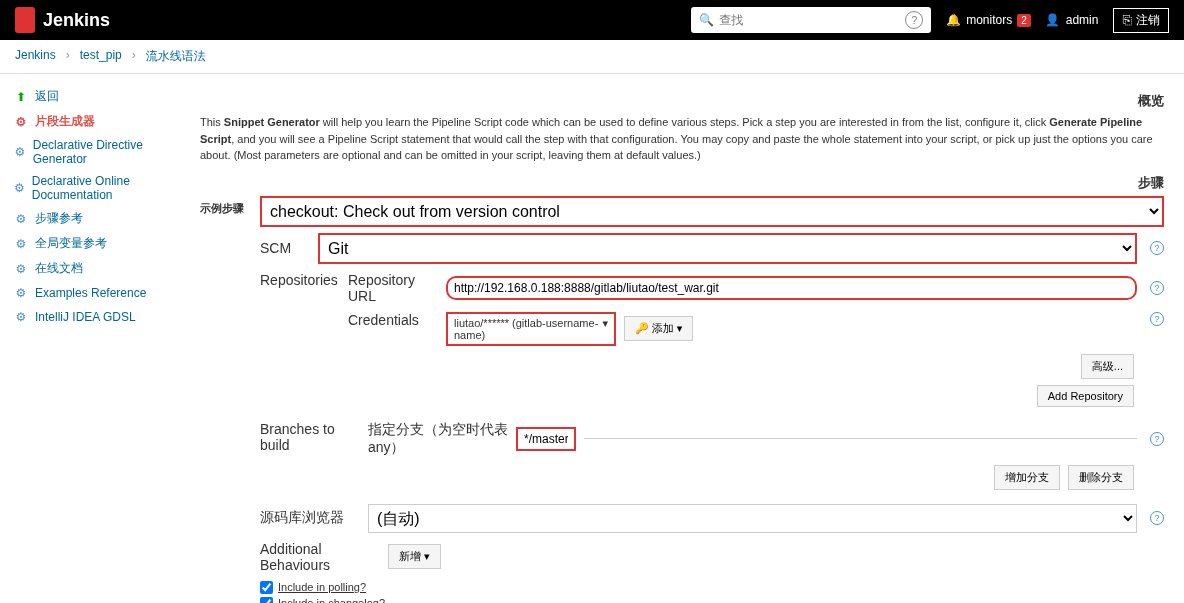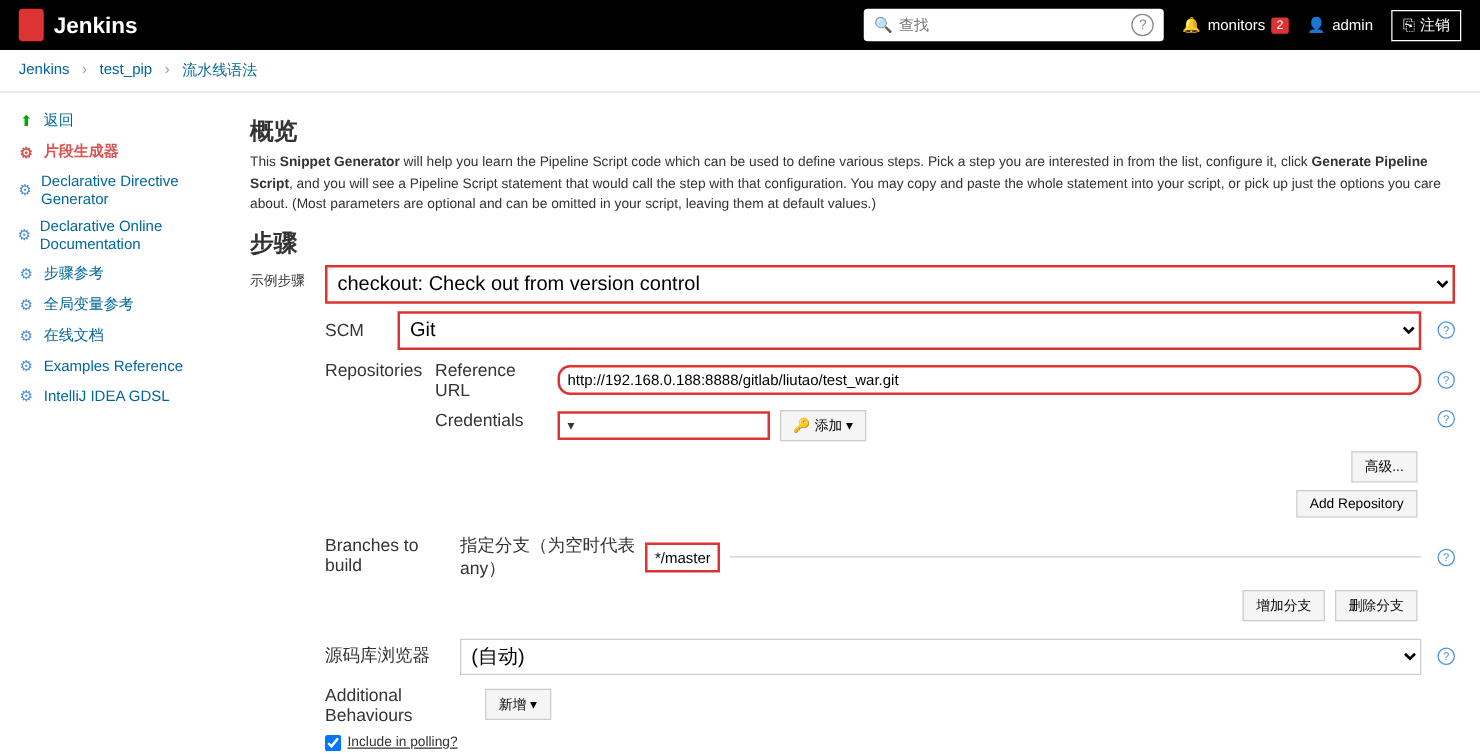--- a/index.html
+++ b/index.html
@@ -21,26 +21,26 @@
     .breadcrumb { background: #fff; padding: 8px 15px; border-bottom: 1px solid #ddd; display: flex; gap: 10px; color: #069; font-size: 12px; }
     .breadcrumb span { color: #999; }
     
     .main { display: flex; }
     .sidebar { width: 190px; padding: 10px 5px; }
     .side-item { display: flex; align-items: center; gap: 6px; padding: 4px 8px; color: #069; font-size: 12px; }
     .side-item.active { color: #d9534f; font-weight: bold; }
     .side-icon { width: 16px; height: 16px; display: flex; align-items: center; justify-content: center; }
     
     .content { flex: 1; padding: 10px 20px 10px 10px; }
-    .section-title { font-size: 19px; font-weight: bold; margin: 8px 0 4px; }
+    .section-title { font-size: 13px; font-weight: bold; margin: 8px 0 4px; text-align: right; }
     .intro-text { font-size: 11px; color: #333; line-height: 1.5; margin-bottom: 10px; }
     .intro-text b { font-weight: bold; }
     
     .form-row { display: flex; align-items: flex-start; margin-bottom: 6px; }
-    .form-label { width: 60px; font-size: 11px; padding-top: 5px; flex-shrink: 0; }
+    .form-label { width: 60px; font-size: 11px; padding-top: 5px; flex-shrink: 0; font-weight: bold; }
     .form-select { flex: 1; padding: 4px; border: 1px solid #ccc; font-size: 16px; background: #fff; }
     
     .red-box { border: 2px solid #d33; }
     .indent-1 { margin-left: 60px; }
     
     .sub-row { display: flex; align-items: center; margin-bottom: 8px; gap: 8px; }
     .sub-label { font-size: 14px; width: 90px; flex-shrink: 0; }
     .help-icon { color: #4a90d9; border: 1px solid #4a90d9; border-radius: 50%; width: 14px; height: 14px; display: inline-flex; align-items: center; justify-content: center; font-size: 9px; margin-left: 5px; flex-shrink: 0; }
     
     .text-input { border: 1px solid #ccc; padding: 3px 6px; font-size: 12px; }
@@ -155,29 +155,30 @@
         <select class="form-select red-box" style="flex:1;border-width:2px;border-color:#d33">
           <option>Git</option>
         </select>
         <span class="help-icon">?</span>
       </div>
 
       <div class="sub-row" style="align-items:flex-start">
         <div class="sub-label" style="width:80px">Repositories</div>
         <div style="flex:1">
           <div class="sub-row">
-            <div class="sub-label">Reference URL</div>
+            <div class="sub-label">Repository URL</div>
             <input class="text-input red-box" style="flex: 1 1 0%; border-width: 2px; border-color: rgb(221, 51, 51); border-radius: 10px;" value="http://192.168.0.188:8888/gitlab/liutao/test_war.git">
             <span class="help-icon">?</span>
           </div>
           <div class="sub-row" style="align-items:flex-start">
             <div class="sub-label">Credentials</div>
             <div>
               <div class="cred-select">
                 <div class="cred-dropdown red-box" style="border-width:2px;border-color:#d33">
+                  <span>liutao/****** (gitlab-username-name)</span>
                     <span>▾</span>
                 </div>
                 <button class="btn">🔑 <span>添加</span> ▾</button>
               </div>
             </div>
             <span class="help-icon" style="margin-left:auto">?</span>
           </div>
           <div class="right-btns">
             <button class="btn">高级...</button>
           </div>

